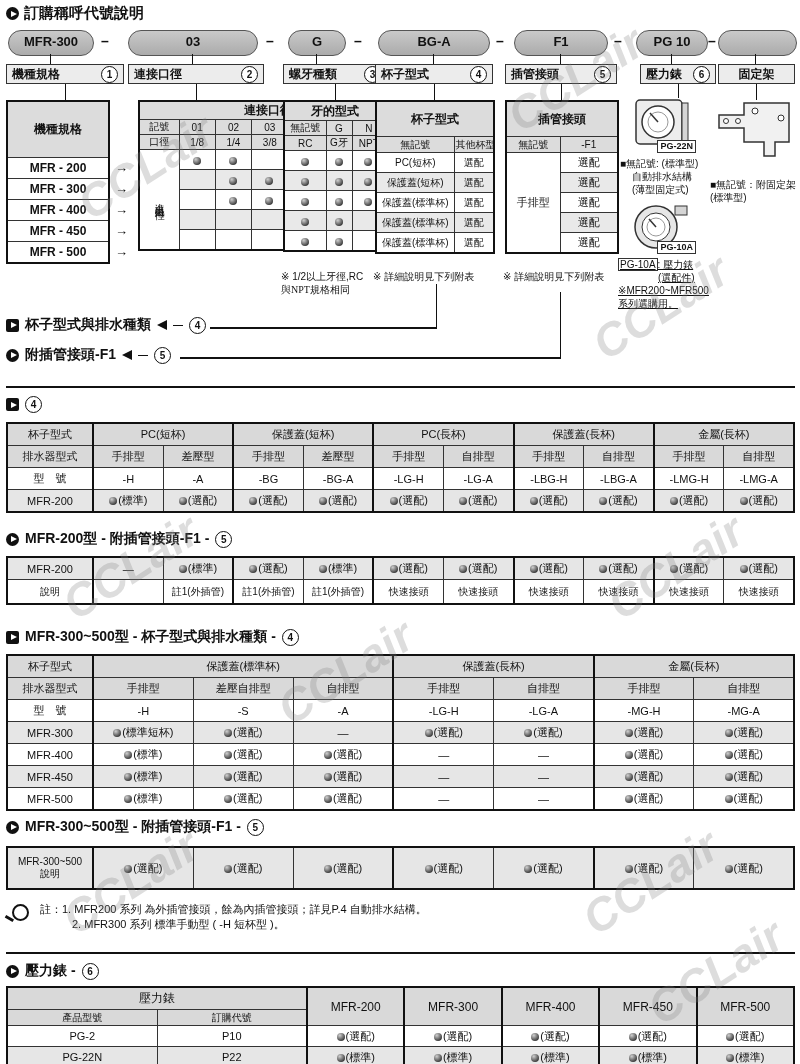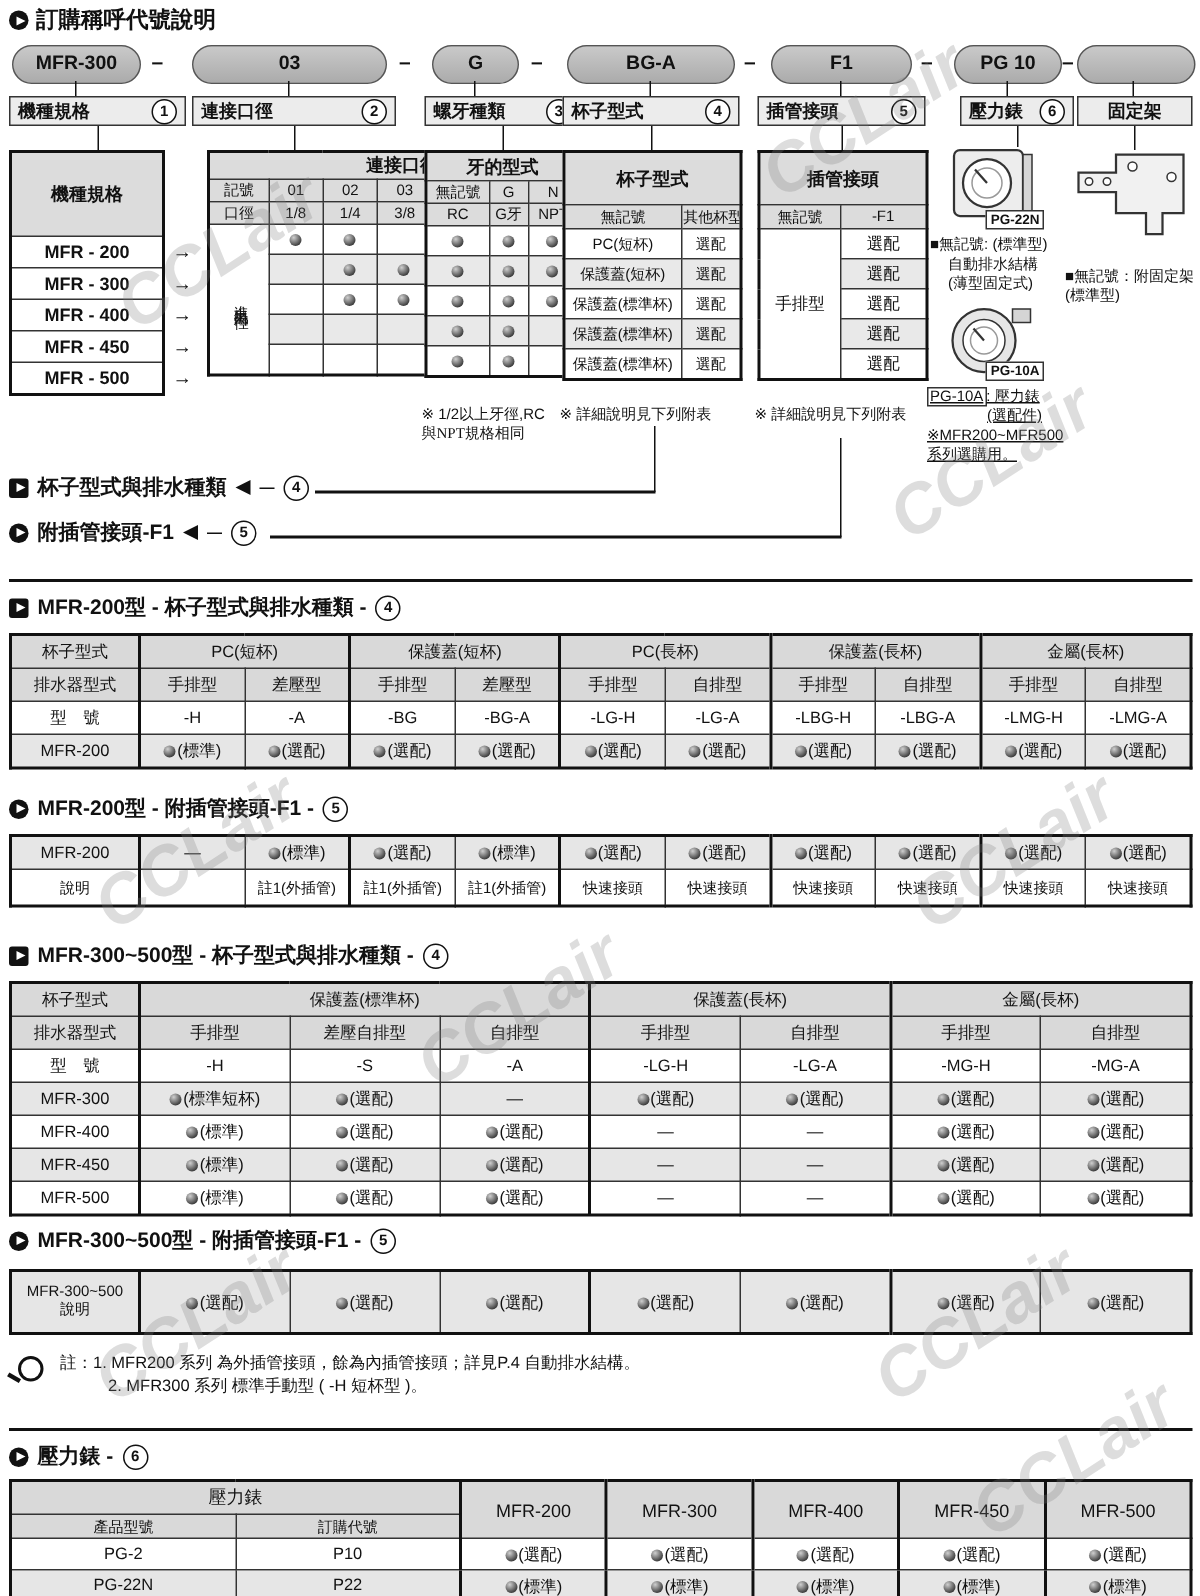--- a/index.html
+++ b/index.html
@@ -468,21 +468,20 @@
   <span>附插管接頭-F1</span>
   <span class="tri-left"></span>
   <span class="mini-line"></span>
   <span class="cnum">5</span>
 </div>
 
 <div class="rule" style="left:6px;top:386px;width:789px;"></div>
 
 <div class="abs sec-h" style="left:6px;top:396px;">
   <span class="blt sq"></span>
-  <span>MFR-200型 - 杯子型式與排水種類 - </span>
   <span class="cnum">4</span>
 </div>
 <table class="bt t1" style="left:6px;top:422px;width:789px;">
   <colgroup>
       <col style="width:86px">
       <col>
       <col>
       <col>
       <col>
       <col>

